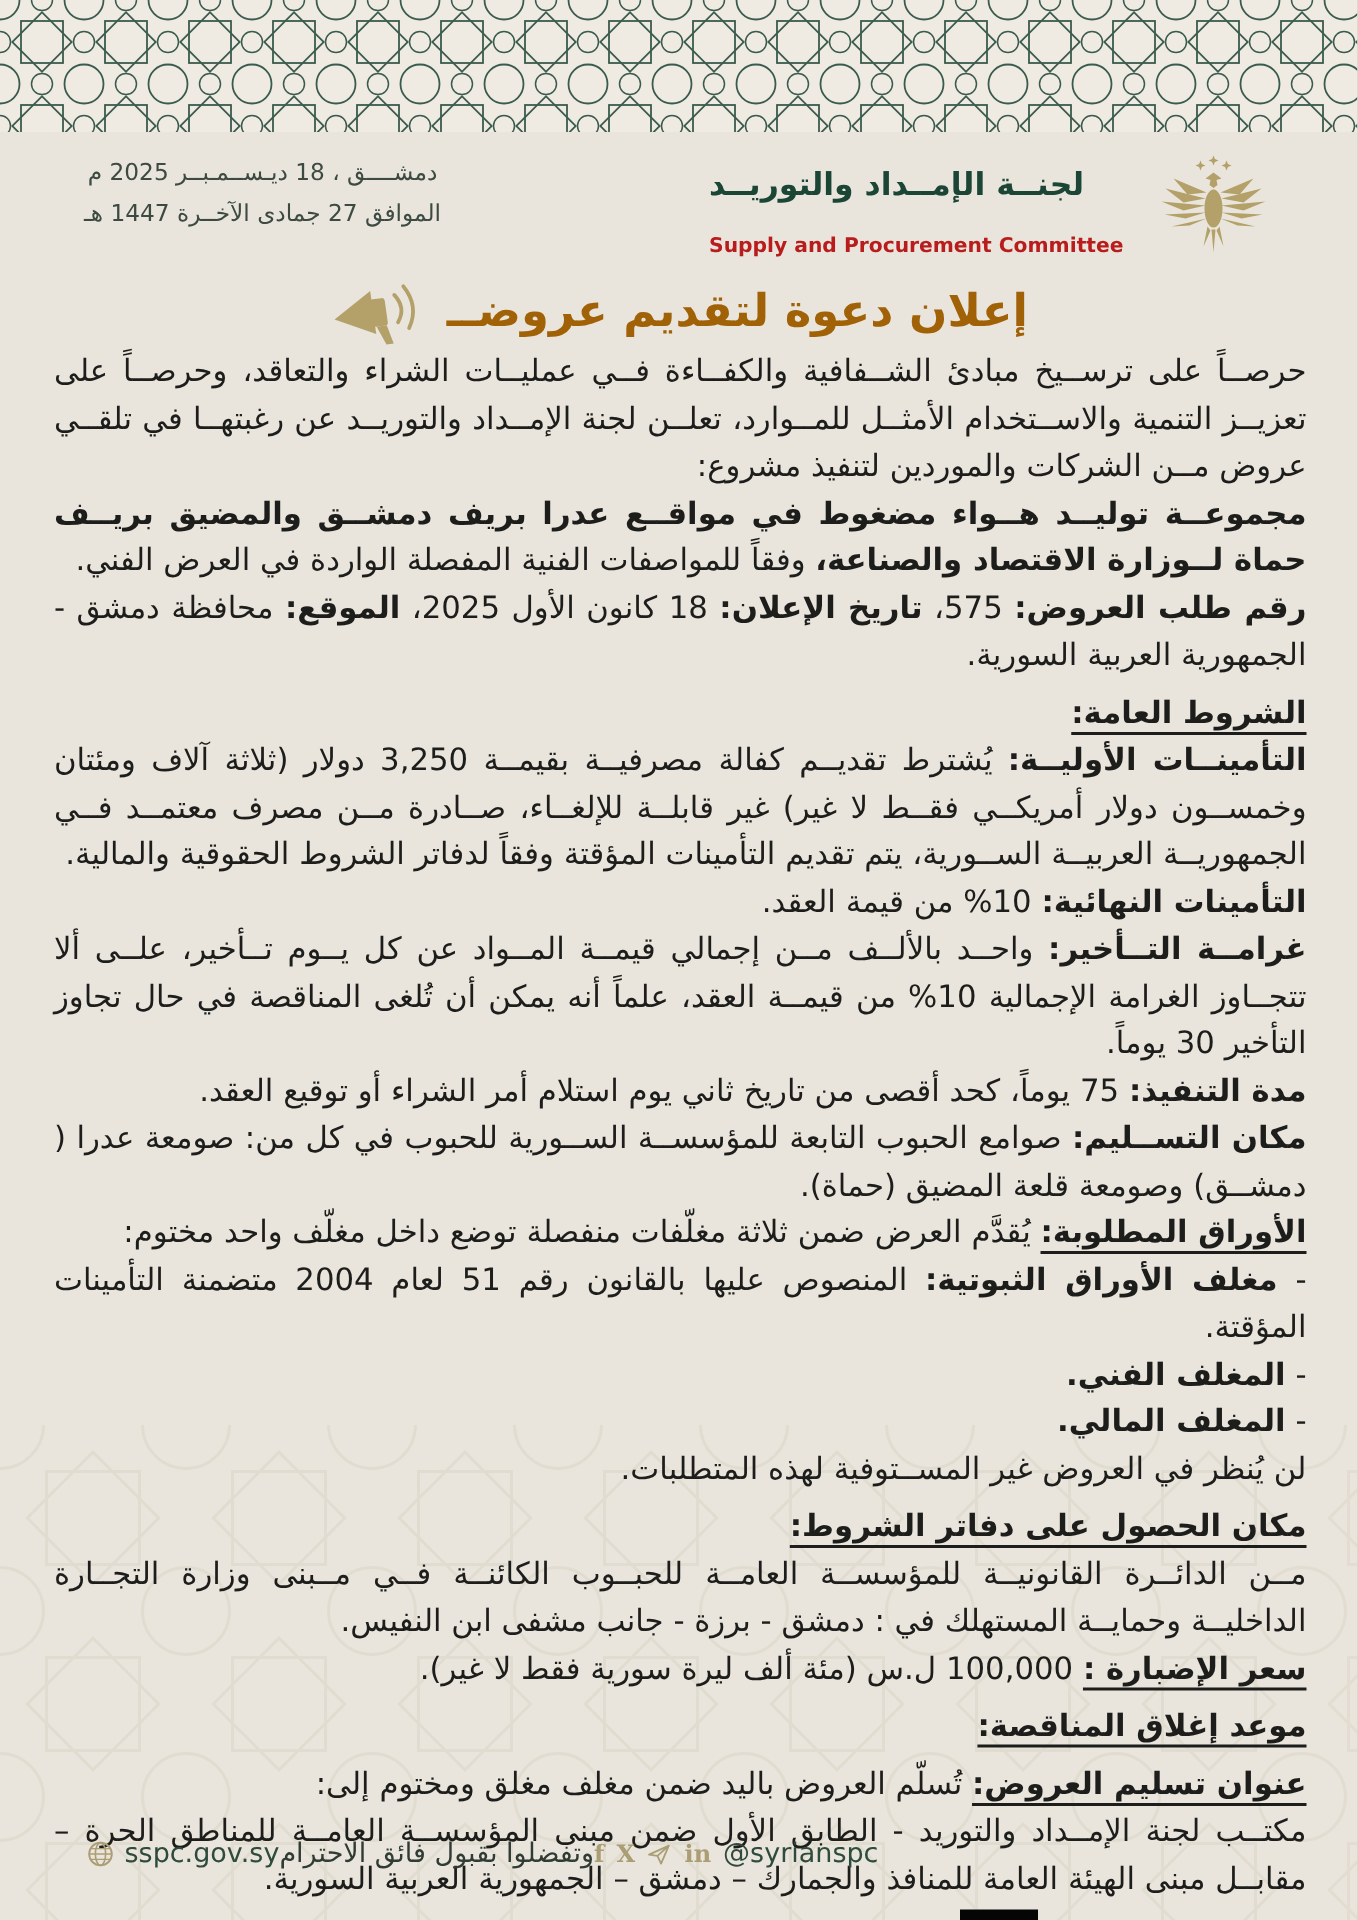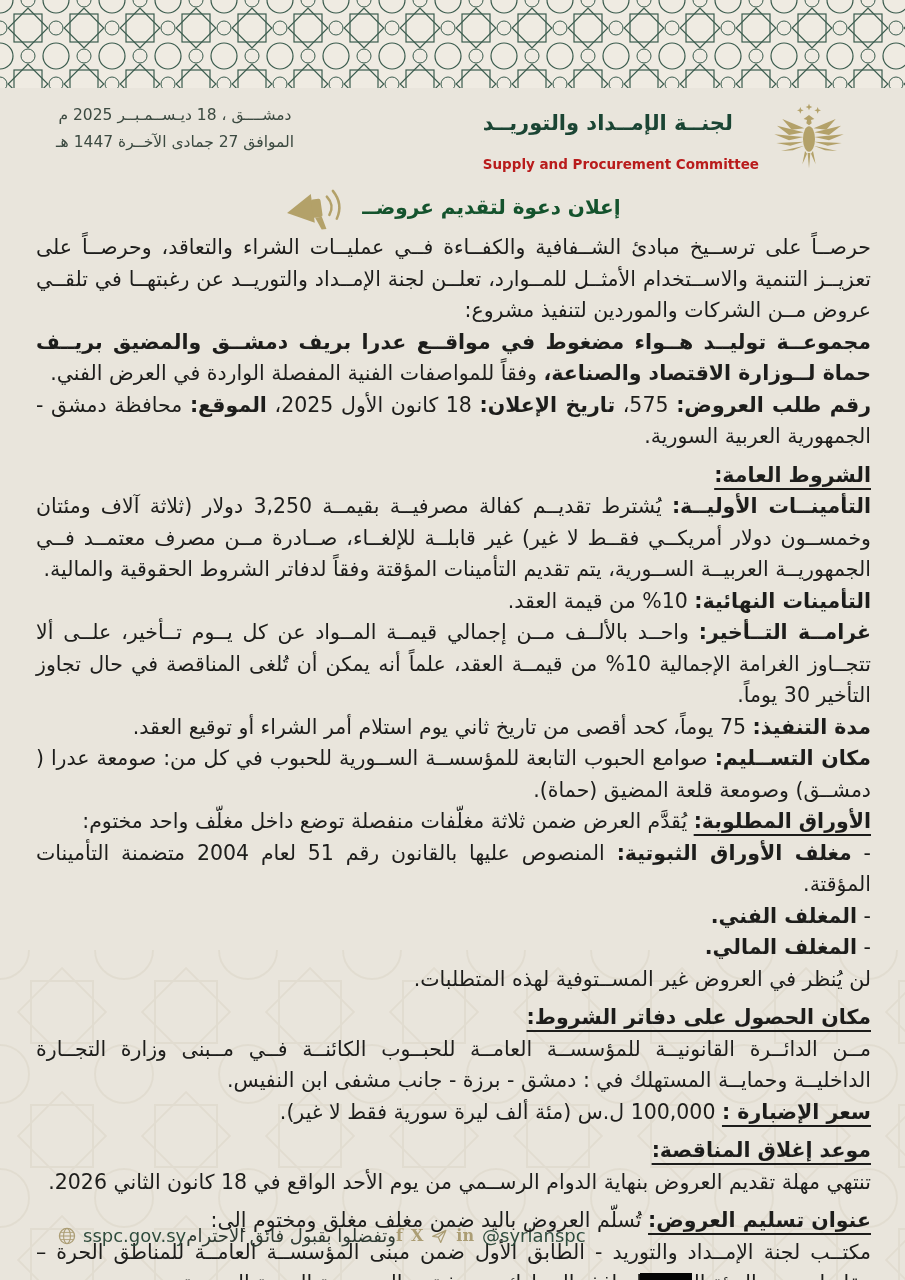--- a/index.html
+++ b/index.html
@@ -10,27 +10,27 @@
     color:#1d1d1b;
   }
   
   .band{position:absolute;top:0;left:0;width:905px;height:88px;}
   
   .watermark{position:absolute;left:0;bottom:0;width:905px;height:330px;opacity:.55;pointer-events:none;}
   
   .header-row{position:absolute;top:102px;left:0;width:905px;padding:0 56px;box-sizing:border-box;
     display:flex;justify-content:space-between;align-items:flex-start;}
   .date-block{direction:rtl;text-align:center;font-size:15.5px;line-height:27px;color:#3c4a41;font-weight:500;}
-  .logo-block{display:flex;align-items:center;gap:10px;}
+  .logo-block{display:flex;align-items:center;gap:20px;}
   .logo-text{text-align:left;}
   .logo-ar{direction:rtl;font-size:21px;font-weight:700;color:#1b4534;letter-spacing:.5px;line-height:26px;text-align:left;}
   .logo-en{font-size:13.5px;color:#b91c1c;font-weight:700;margin-top:20px;}
   
   .title-row{position:absolute;top:182px;left:0;width:905px;display:flex;justify-content:center;align-items:center;gap:16px;}
-  .doc-title{direction:rtl;font-size:20px;font-weight:700;color:#14532d;}
+  .doc-title{direction:rtl;font-size:30px;font-weight:700;color:#a16207;}
   .megaphone{transform:rotate(-8deg);margin-top:6px;}
   
   .doc-body{position:absolute;top:232px;right:0;width:905px;padding:0 34px 0 36px;box-sizing:border-box;
     direction:rtl;text-align:justify;font-size:20.5px;line-height:31.5px;color:#1d1d1b;}
   .para{margin:0;}
   .para.heading{margin-top:7px;}
   .para span.b{font-weight:700;}
   .para span.u{text-decoration:underline;text-underline-offset:6px;text-decoration-thickness:2px;}
   
   .footer{position:absolute;left:0;bottom:34px;width:905px;padding:0 58px;box-sizing:border-box;
@@ -137,21 +137,20 @@
       <div class="para"><span class="b">مكان التســليم:</span><span> صوامع الحبوب التابعة للمؤسســة الســورية للحبوب في كل من: صومعة عدرا ( دمشــق) وصومعة قلعة المضيق (حماة).</span></div>
       <div class="para"><span class="b u">الأوراق المطلوبة:</span><span> يُقدَّم العرض ضمن ثلاثة مغلّفات منفصلة توضع داخل مغلّف واحد مختوم:</span></div>
       <div class="para"><span>- </span><span class="b">مغلف الأوراق الثبوتية:</span><span> المنصوص عليها بالقانون رقم 51 لعام 2004 متضمنة التأمينات المؤقتة.</span></div>
       <div class="para"><span>- </span><span class="b">المغلف الفني.</span></div>
       <div class="para"><span>- </span><span class="b">المغلف المالي.</span></div>
       <div class="para"><span>لن يُنظر في العروض غير المســتوفية لهذه المتطلبات.</span></div>
       <div class="para heading"><span class="b u">مكان الحصول على دفاتر الشروط:</span></div>
       <div class="para"><span>مــن الدائــرة القانونيــة للمؤسســة العامــة للحبــوب الكائنــة فــي مــبنى وزارة التجــارة الداخليــة وحمايــة المستهلك في : دمشق - برزة - جانب مشفى ابن النفيس.</span></div>
       <div class="para"><span class="b u">سعر الإضبارة :</span><span> 100,000 ل.س (مئة ألف ليرة سورية فقط لا غير).</span></div>
       <div class="para heading"><span class="b u">موعد إغلاق المناقصة:</span></div>
-      <div class="para"><span>تنتهي مهلة تقديم العروض بنهاية الدوام الرســمي من يوم الأحد الواقع في 18 كانون الثاني 2026.</span></div>
       <div class="para heading"><span class="b u">عنوان تسليم العروض:</span><span> تُسلّم العروض باليد ضمن مغلف مغلق ومختوم إلى:</span></div>
       <div class="para"><span>مكتــب لجنة الإمــداد والتوريد - الطابق الأول ضمن مبنى المؤسســة العامــة للمناطق الحرة – مقابــل مبنى الهيئة العامة للمنافذ والجمارك – دمشق – الجمهورية العربية السورية.</span></div>
     </div>
 
   <div class="footer">
     <div class="site">
       <svg width="18" height="18" viewBox="0 0 20 20" xmlns="http://www.w3.org/2000/svg">
         <circle cx="10" cy="10" r="8.4" fill="none" stroke="#AB9D74" stroke-width="1.4"></circle>
         <ellipse cx="10" cy="10" rx="3.8" ry="8.4" fill="none" stroke="#AB9D74" stroke-width="1.2"></ellipse>
         <line x1="1.6" y1="10" x2="18.4" y2="10" stroke="#AB9D74" stroke-width="1.2"></line>

